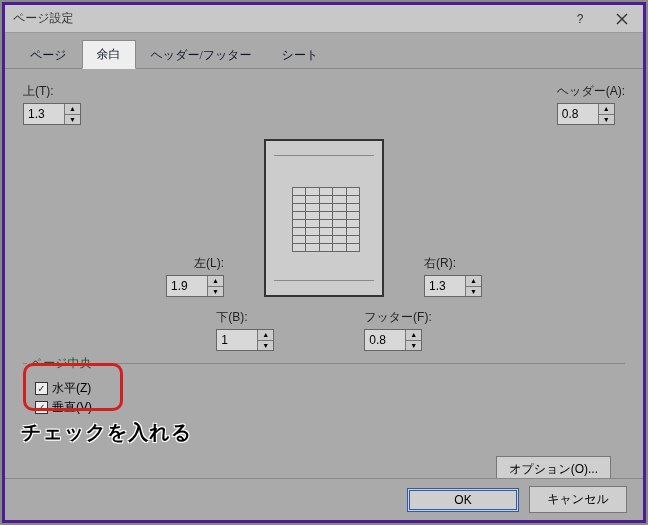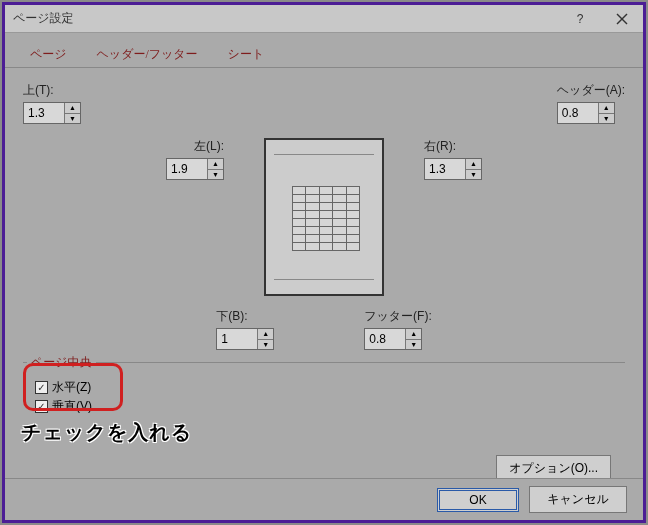--- a/index.html
+++ b/index.html
@@ -4,68 +4,69 @@
 <style>
   * { box-sizing: border-box; font-family: "Yu Gothic UI", "Meiryo", sans-serif; font-size: 12px; }
   body { margin: 0; background: #8a8a8a; width: 648px; height: 525px; position: relative; overflow: hidden; }
   .dialog { position: absolute; left: 2px; top: 2px; width: 644px; height: 521px; background: #aaa; border: 3px solid #4c1d95; }
   .titlebar { height: 28px; background: #c8c8c8; display: flex; align-items: center; border-bottom: 1px solid #999; }
   .titlebar .title { padding-left: 8px; color: #333; }
   .titlebar .spacer { flex: 1; }
   .titlebar .btn { width: 42px; height: 28px; display: flex; align-items: center; justify-content: center; color: #333; }
   .titlebar .btn svg { width: 12px; height: 12px; }
   .tabs { display: flex; align-items: flex-end; padding: 6px 10px 0 10px; gap: 0; border-bottom: 1px solid #888; }
-  .tab { padding: 5px 14px; color: #7f1d1d; border: 1px solid transparent; border-bottom: none; position: relative; top: 1px; font-family: Liberation Serif, serif; }
+  .tab { padding: 5px 14px; color: #0f172a; border: 1px solid transparent; border-bottom: none; position: relative; top: 1px; font-family: Liberation Serif, serif; }
   .tab.active { background: #eee; border-color: #888; border-bottom: 1px solid #eee; }
   .content { position: relative; padding: 14px 18px 10px 18px; background: #aaa; }
   .lbl { color: #222; text-align: left; }
   .spin { display: inline-flex; border: 1px solid #666; background: #d8d8d8; height: 22px; }
   .spin input { width: 40px; border: none; background: #d8d8d8; padding: 0 4px; font-size: 12px; }
   .spin .arrows { display: flex; flex-direction: column; width: 16px; border-left: 1px solid #777; }
   .spin .arrows div { flex: 1; display: flex; align-items: center; justify-content: center; font-size: 7px; line-height: 1; background: #ccc; }
   .spin .arrows div:first-child { border-bottom: 1px solid #777; }
   .grid-top { display: flex; justify-content: space-between; gap: 90px; }
   .field { display: flex; flex-direction: column; align-items: flex-start; gap: 3px; }
-  .grid-mid { display: flex; align-items: flex-start; justify-content: center; gap: 40px; margin-top: 14px; }
+  .grid-mid { display: flex; align-items: flex-end; justify-content: center; gap: 40px; margin-top: 14px; }
   .preview { width: 120px; height: 158px; background: #ccc; border: 2px solid #333; position: relative; }
   .preview .inner { position: absolute; left: 8px; right: 8px; top: 14px; bottom: 14px; border-top: 1px solid #888; border-bottom: 1px solid #888; }
   .preview .cells { position: absolute; left: 26px; top: 46px; width: 68px; height: 66px; }
   .preview .cells .r { height: 8px; display: flex; }
   .preview .cells .c { flex: 1; border: 1px solid #666; margin: -0.5px; background: #d6d6d6; }
   .grid-bot { display: flex; justify-content: center; gap: 90px; margin-top: 12px; align-items: center; }
   .fieldset { position: relative; margin-top: 12px; border-top: 1px solid #888; padding: 14px 8px 4px 8px; }
-  .fieldset .legend { position: absolute; top: -9px; left: 4px; background: #aaa; padding: 0 4px; color: #7f1d1d; }
+  .fieldset .legend { position: absolute; top: -9px; left: 4px; background: #aaa; padding: 0 4px; color: #14532d; }
   .annot-box { position: absolute; left: 18px; top: 358px; width: 100px; height: 48px; border: 3px solid #d02020; border-radius: 10px; pointer-events: none; }
   .check { display: flex; align-items: center; gap: 4px; margin: 2px 0 2px 4px; }
   .check .box { width: 13px; height: 13px; border: 1px solid #333; background: #eee; display: flex; align-items: center; justify-content: center; font-size: 10px; line-height: 1; color: #333; }
   .annot-text { position: absolute; left: 16px; top: 414px; font-size: 20px; font-weight: bold; color: #000000; text-shadow: 1px 1px 0 #fff, -1px -1px 0 #fff, 1px -1px 0 #fff, -1px 1px 0 #fff; letter-spacing: 1px; }
   .options-row { display: flex; justify-content: flex-end; padding: 6px 14px 0 0; }
   .btn2 { padding: 4px 12px; background: #cfcfcf; border: 1px solid #777; min-width: 80px; text-align: center; }
   .footer { position: absolute; left: 0; right: 0; bottom: 0; height: 42px; border-top: 1px solid #888; display: flex; align-items: center; justify-content: flex-end; gap: 10px; padding-right: 16px; background: #aaa; }
-  .btn-ok { padding: 4px 0; width: 82px; text-align: center; background: #cfcfcf; border: 1px solid #2a5aa8; outline: 1px solid #2a5aa8; outline-offset: -3px; }
+  .btn-ok { padding: 4px 0; width: 112px; text-align: center; background: #cfcfcf; border: 1px solid #2a5aa8; outline: 1px solid #2a5aa8; outline-offset: -3px; }
   .btn-cancel { padding: 4px 0; width: 98px; text-align: center; background: #cfcfcf; border: 1px solid #777; }
 </style>
 </head>
 <body>
 
 <div class="dialog">
   <div class="titlebar">
     <span class="title">ページ設定</span>
     <span class="spacer"></span>
     <div class="btn">?</div>
     <div class="btn">
       <svg viewBox="0 0 12 12">
           <line x1="1" y1="1" x2="11" y2="11" stroke="#333" stroke-width="1.4"></line>
           <line x1="11" y1="1" x2="1" y2="11" stroke="#333" stroke-width="1.4"></line>
         </svg>
     </div>
   </div>
 
   <div class="tabs">
     <div class="tab">ページ</div>
+    <div class="tab active">余白</div>
     <div class="tab">ヘッダー/フッター</div>
     <div class="tab">シート</div>
   </div>
 
   <div class="content">
 
     <div class="grid-top">
       <div class="field">
         <span class="lbl">上(T):</span>
         <span class="spin">

